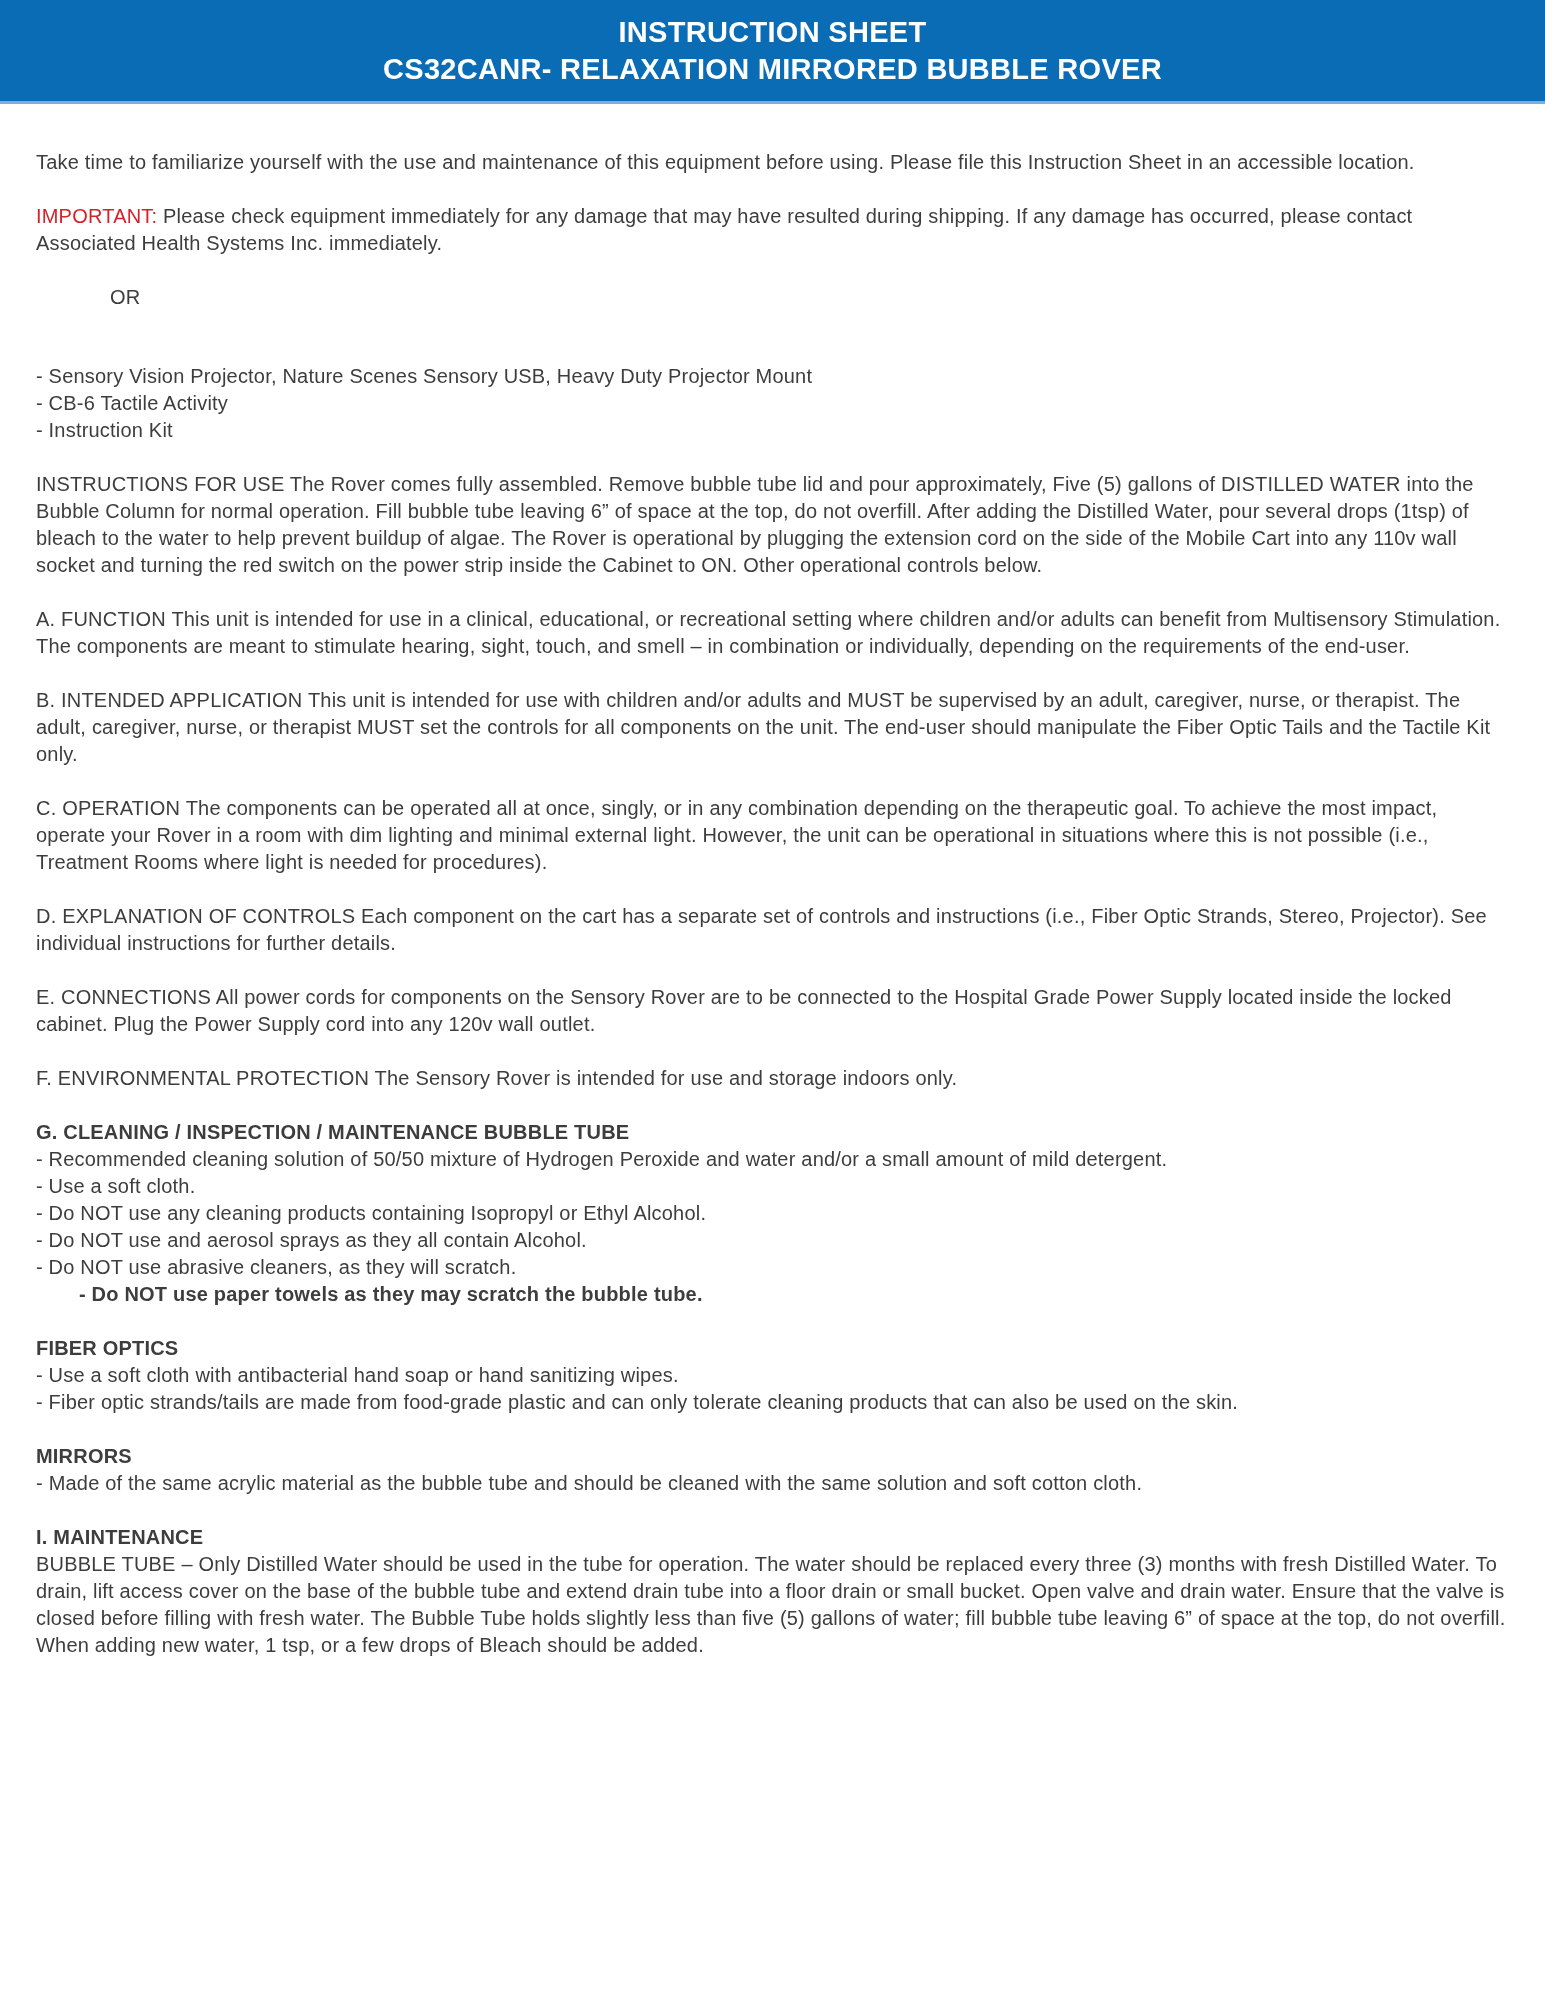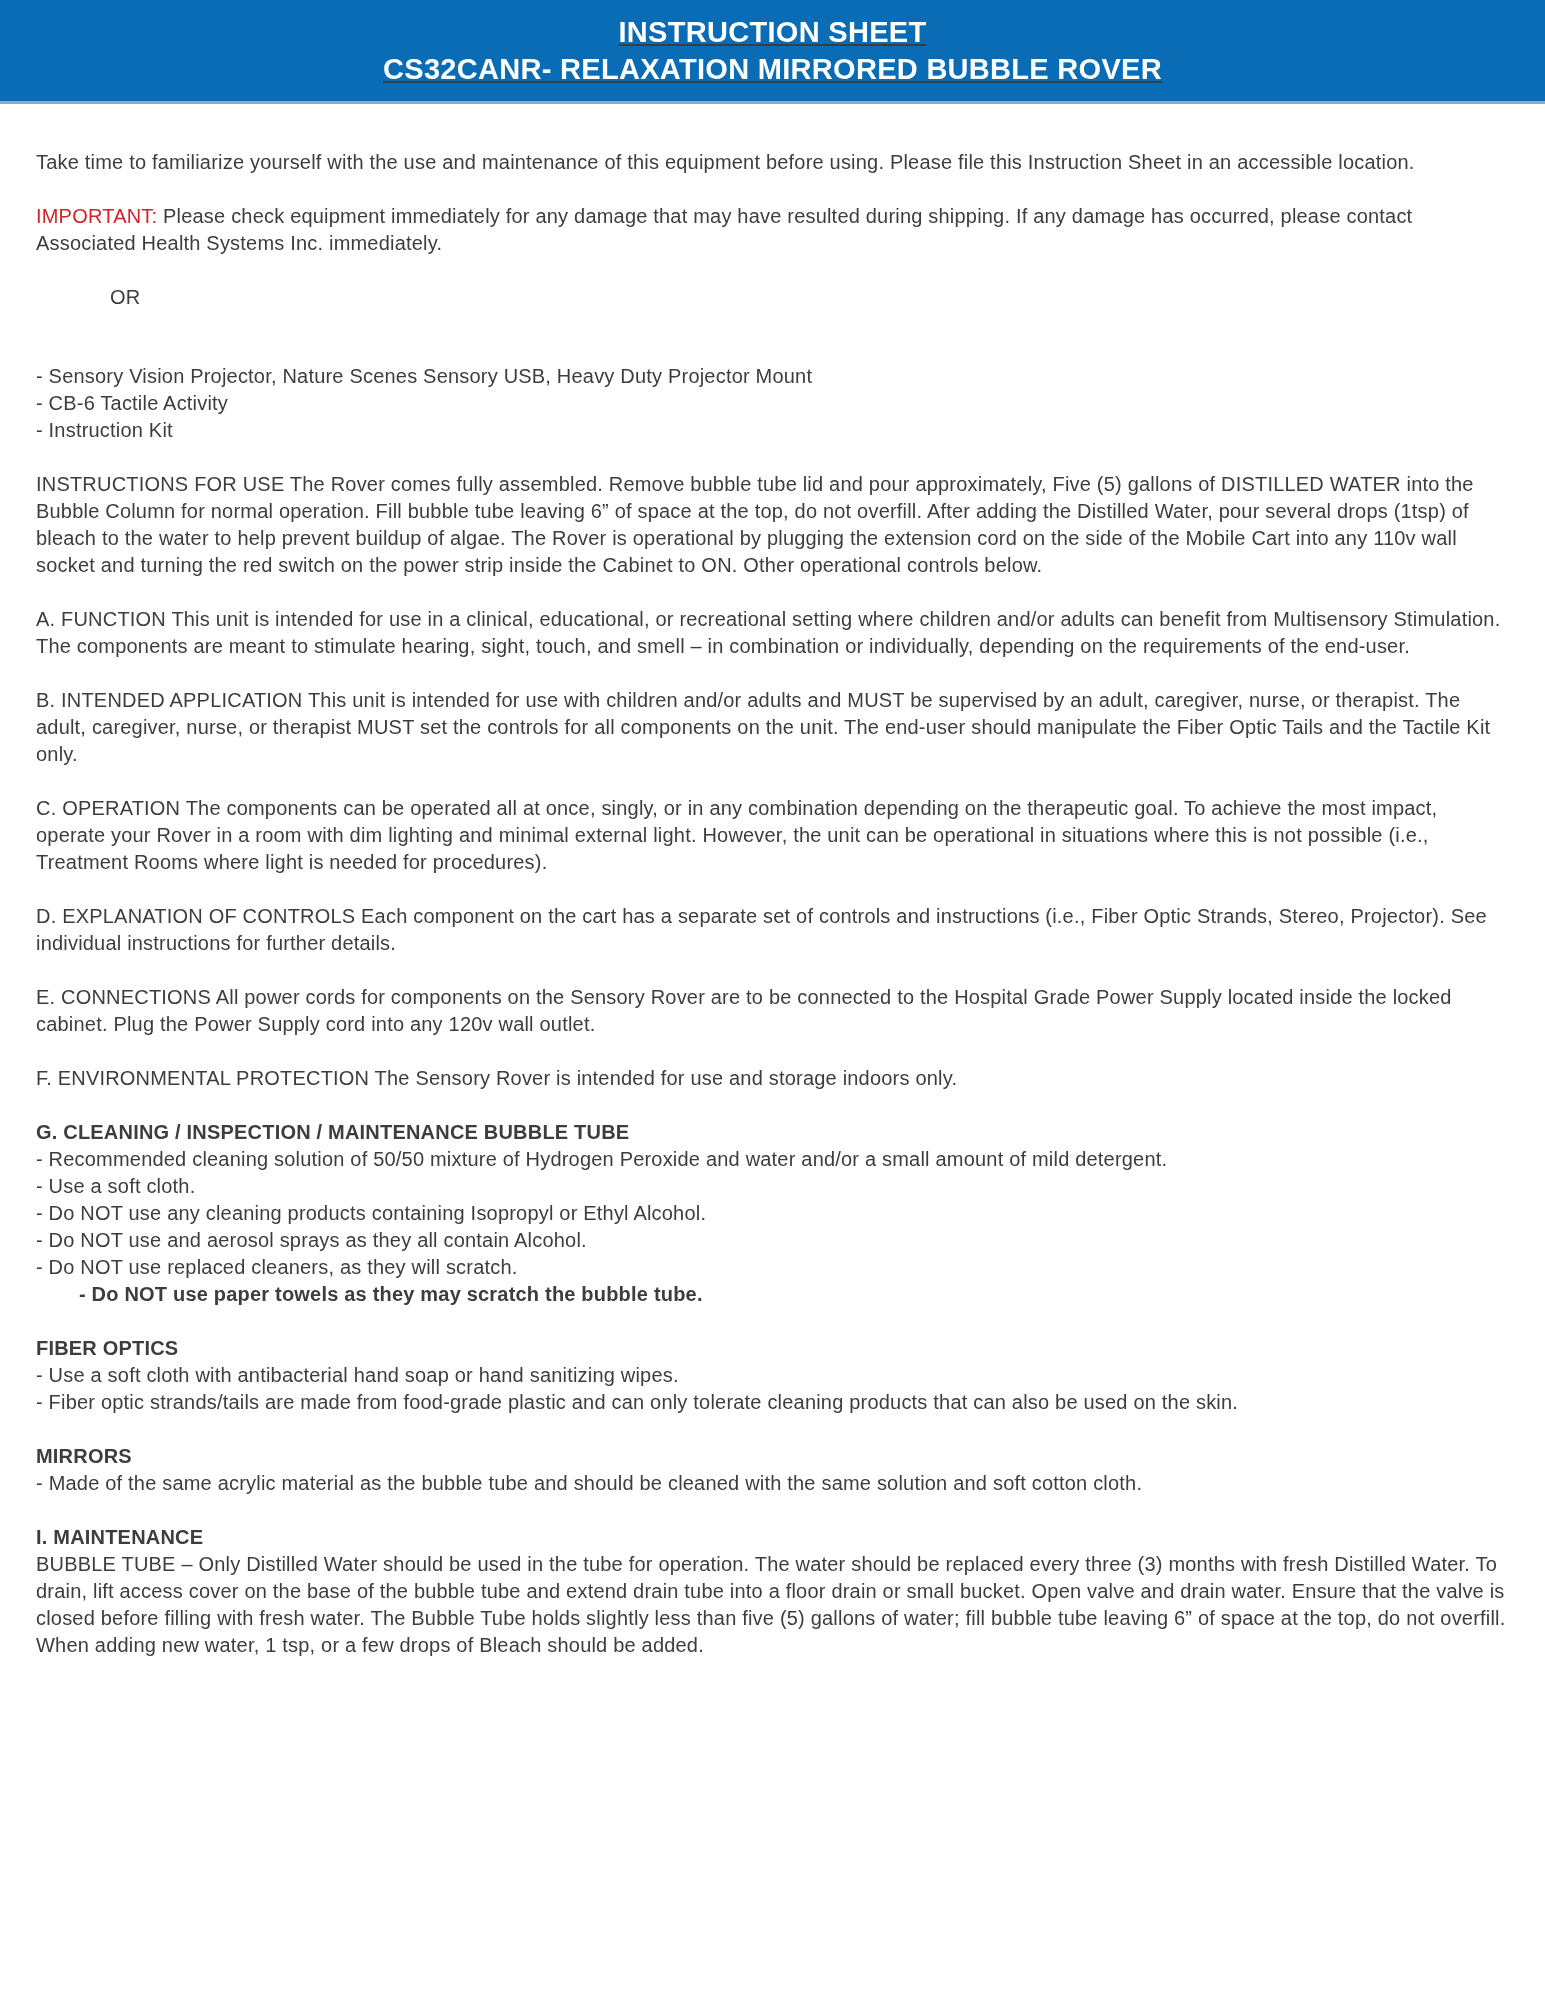--- a/index.html
+++ b/index.html
@@ -23,21 +23,20 @@
   }
   .banner {
     width: 100%;
     height: 104px;
     background: var(--header-bg);
     border-bottom: 3px solid var(--header-underline);
     display: flex;
     flex-direction: column;
     justify-content: center;
     align-items: center;
-    text-decoration: underline;
   }
   .banner-line {
     color: var(--header-text);
     font-weight: bold;
     font-size: 29px;
     line-height: 37px;
     letter-spacing: 0.3px;
     white-space: nowrap;
   }
   .doc {
@@ -94,21 +93,21 @@
     <p class="para"><span class="b">E. CONNECTIONS</span><span> All power cords for components on the Sensory Rover are to be connected to the Hospital Grade Power Supply located inside the locked cabinet. Plug the Power Supply cord into any 120v wall outlet.</span></p>
 
     <p class="para"><span class="b">F. ENVIRONMENTAL PROTECTION</span><span> The Sensory Rover is intended for use and storage indoors only.</span></p>
 
     <div class="para">
       <div class="section-heading">G. CLEANING / INSPECTION / MAINTENANCE BUBBLE TUBE</div>
       <div class="item-line">- Recommended cleaning solution of 50/50 mixture of Hydrogen Peroxide and water and/or a small amount of mild detergent.</div>
       <div class="item-line">- Use a soft cloth.</div>
       <div class="item-line">- Do NOT use any cleaning products containing Isopropyl or Ethyl Alcohol.</div>
       <div class="item-line">- Do NOT use and aerosol sprays as they all contain Alcohol.</div>
-      <div class="item-line">- Do NOT use replaced cleaners, as they will scratch.</div>
+      <div class="item-line">- Do NOT use abrasive cleaners, as they will scratch.</div>
       <div class="item-line bold">- Do NOT use paper towels as they may scratch the bubble tube.</div>
     </div>
 
     <div class="para">
       <div class="section-heading">FIBER OPTICS</div>
       <div class="item-line">- Use a soft cloth with antibacterial hand soap or hand sanitizing wipes.</div>
       <div class="item-line">- Fiber optic strands/tails are made from food-grade plastic and can only tolerate cleaning products that can also be used on the skin.</div>
     </div>
 
     <div class="para">

